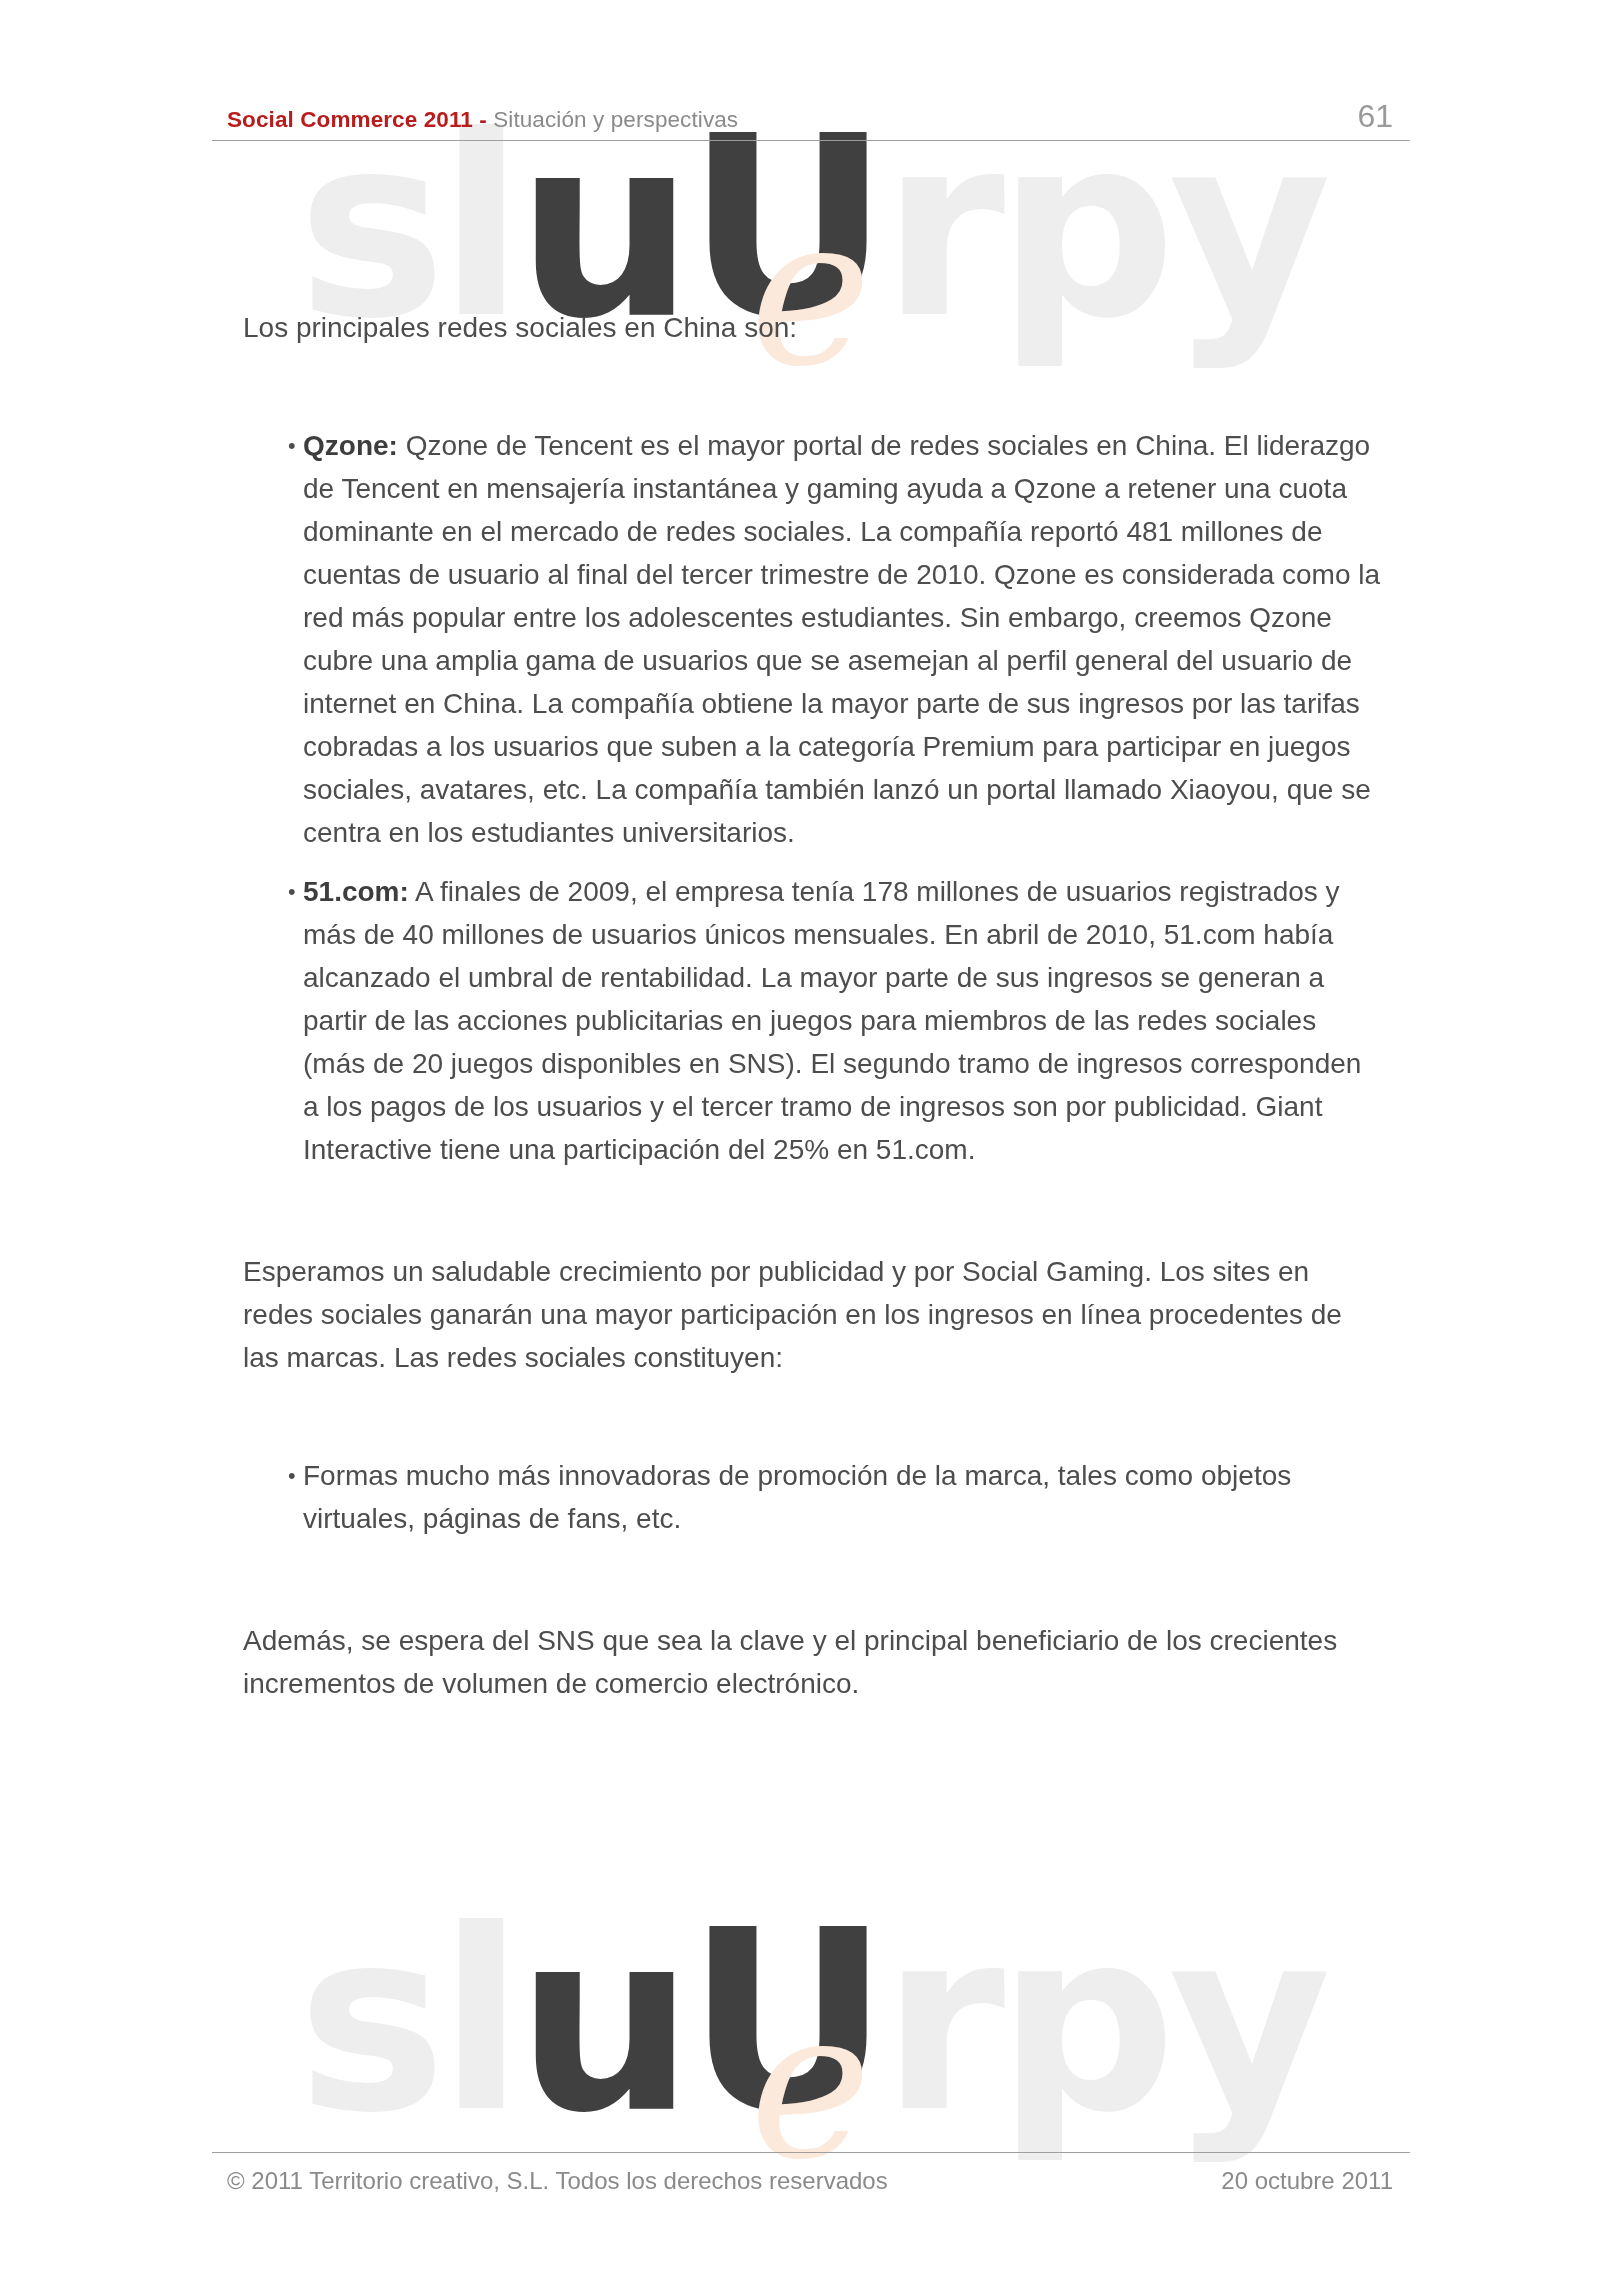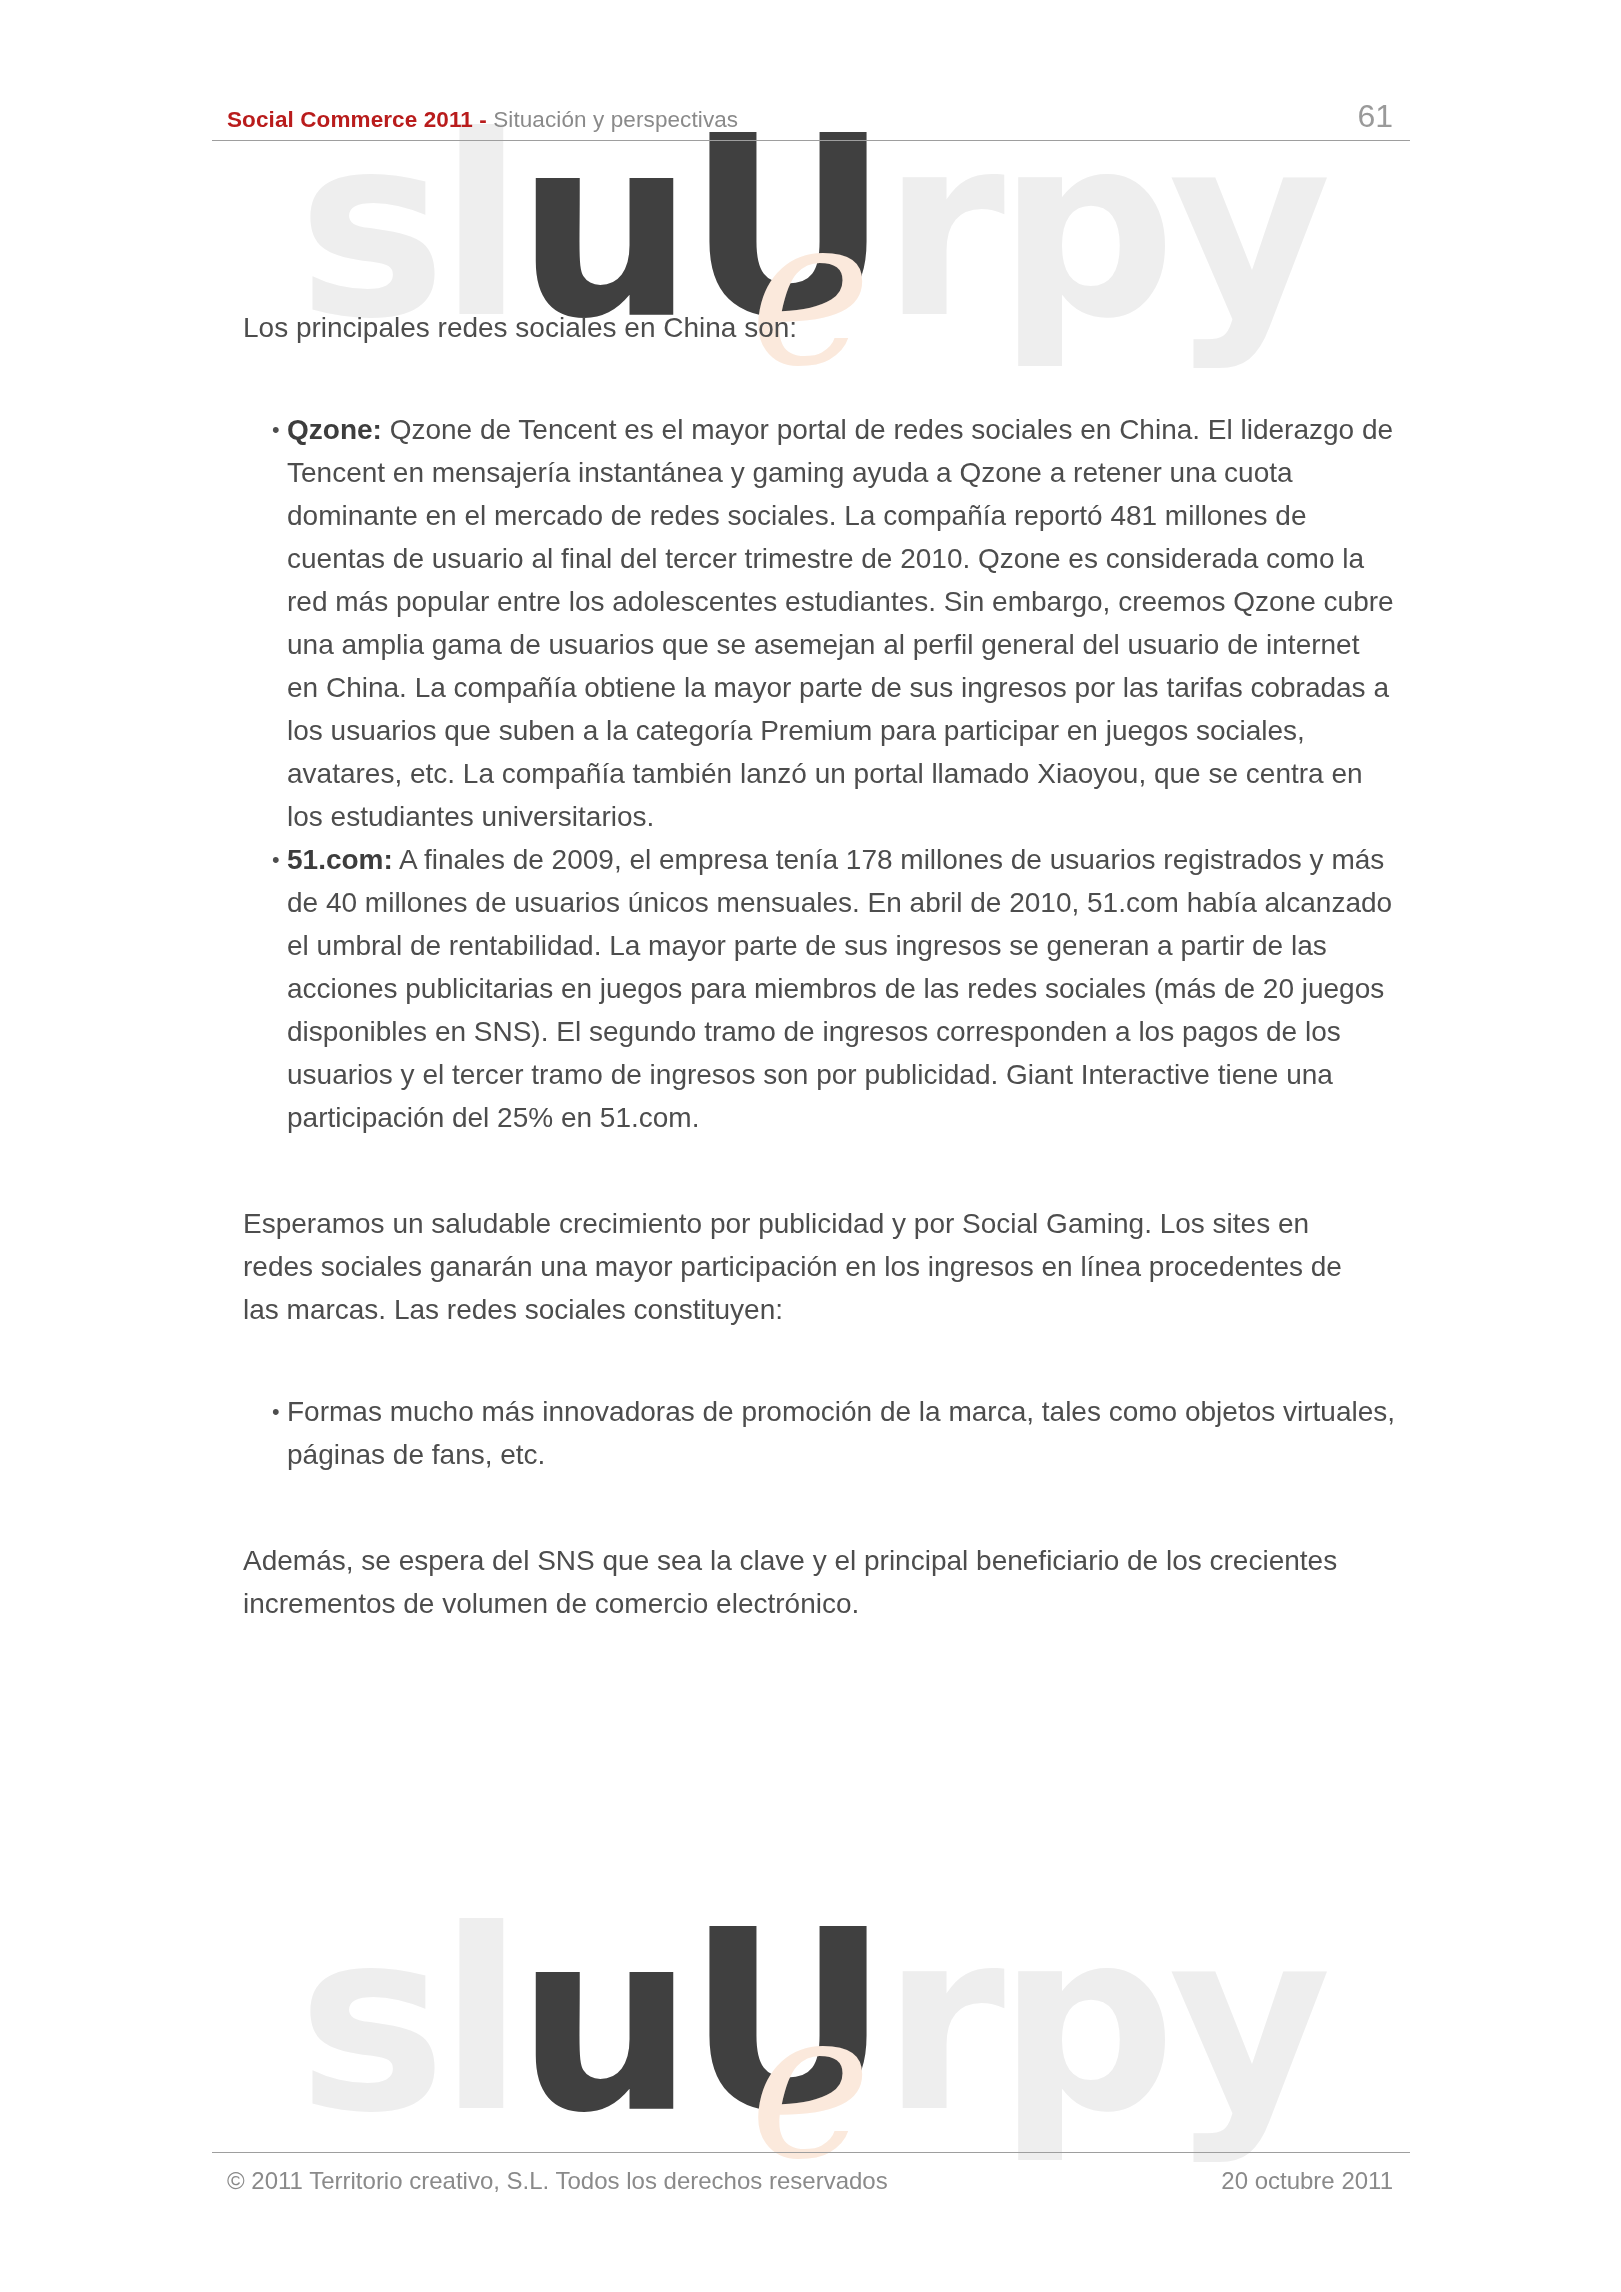--- a/index.html
+++ b/index.html
@@ -107,21 +107,21 @@
   .gap-md { height: 47px; }
 
   ul.bullets {
     list-style: none;
     margin: 0;
     padding: 0;
   }
   ul.bullets > li {
     position: relative;
     padding-left: 60px;
-    margin: 0;
+    margin: 16px;
   }
   ul.bullets > li::before {
     content: "\2022";
     position: absolute;
     left: 45px;
     top: 0;
     color: #4d4d4d;
     font-size: 21.6px;
     line-height: 43px;
   }

